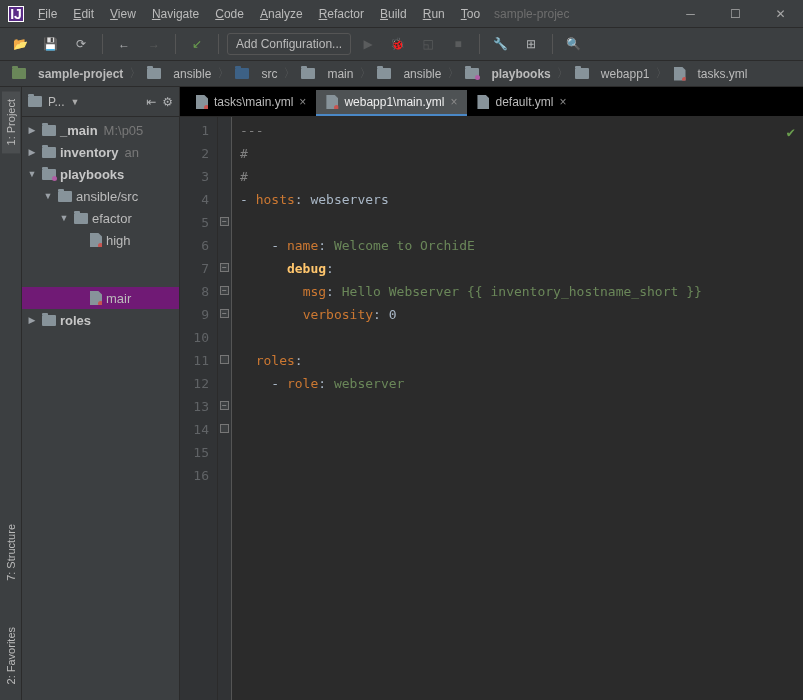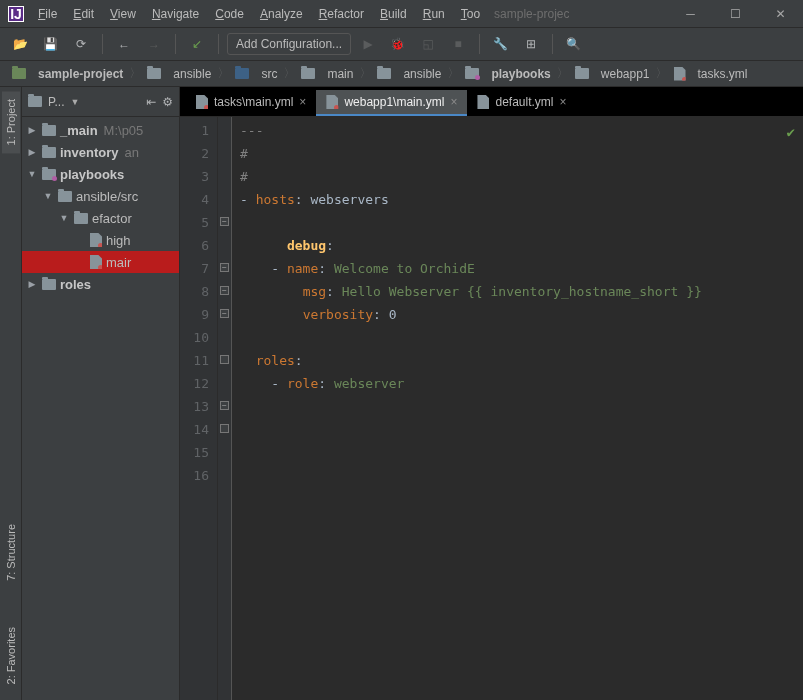--- a/index.html
+++ b/index.html
@@ -41,21 +41,21 @@
 .gutter-tab.active { background: #4b4e50; }
 .gutter-sep { flex: 1; }
 
 
 .project-pane { width: 158px; background: #3c3f41; border-right: 1px solid #2b2b2b; display: flex; flex-direction: column; }
 .pane-header { height: 30px; display: flex; align-items: center; padding: 0 6px; gap: 6px; border-bottom: 1px solid #2b2b2b; }
 .pane-title { display: flex; align-items: center; gap: 4px; }
 .pane-spacer { flex: 1; }
 .tree { flex: 1; overflow: hidden; padding-top: 2px; }
 .tree-row { display: flex; align-items: center; height: 22px; white-space: nowrap; overflow: hidden; font-size: 13px; }
-.tree-row.selected { background: #b91c1c; }
+.tree-row.selected { background: #701a75; margin-top: 36px; }
 .tree-arrow { width: 12px; display: inline-flex; justify-content: center; color: #9aa0a6; font-size: 9px; }
 .tree-bold { font-weight: bold; color: #c7c7c7; }
 .tree-dim { color: #787878; margin-left: 6px; }
 .tree-row .folder-ic, .tree-row .file-ic { margin: 0 4px; }
 
 
 .editor-area { flex: 1; display: flex; flex-direction: column; background: #2b2b2b; }
 .editor-tabs { height: 30px; display: flex; align-items: flex-end; background: #000000; border-bottom: 1px solid #2b2b2b; padding-left: 6px; }
 .editor-tab { display: flex; align-items: center; gap: 6px; padding: 5px 10px; color: #bbbbbb; border-bottom: 2px solid transparent; }
 .editor-tab.active { background: #4e5254; border-bottom: 2px solid #4a88c7; color: #eee; }
@@ -273,22 +273,22 @@
           <div class="fold-mark" style="top: 284px;">−</div>
           <div class="fold-mark" style="top: 307px;"></div>
         </div>
       <div class="code" id="code">
         <span class="check-ic">✔</span>
       <div class="codeline"><span class="tok-comment">---</span></div>
           <div class="codeline"><span class="tok-comment">#</span></div>
           <div class="codeline"><span class="tok-comment">#</span></div>
           <div class="codeline"><span class="">- </span><span class="tok-key">hosts</span><span class="">: webservers</span></div>
           <div class="codeline"></div>
+          <div class="codeline"><span class="">    - </span><span class="tok-key">name</span><span class="">: </span><span class="tok-str">Welcome to OrchidE</span></div>
           <div class="codeline"><span class="">      </span><span class="tok-name2 tok-bold">debug</span><span class="">:</span></div>
-          <div class="codeline"><span class="">    - </span><span class="tok-key">name</span><span class="">: </span><span class="tok-str">Welcome to OrchidE</span></div>
           <div class="codeline"><span class="">        </span><span class="tok-key">msg</span><span class="">: </span><span class="tok-str">Hello Webserver {{ inventory_hostname_short }}</span></div>
           <div class="codeline"><span class="">        </span><span class="tok-key">verbosity</span><span class="">: 0</span></div>
           <div class="codeline"></div>
           <div class="codeline"><span class="">  </span><span class="tok-key">roles</span><span class="">:</span></div>
           <div class="codeline"><span class="">    - </span><span class="tok-key">role</span><span class="">: </span><span class="tok-str">webserver</span></div>
           <div class="codeline"></div>
           <div class="codeline"></div>
         </div>
     </div>
   </div>

